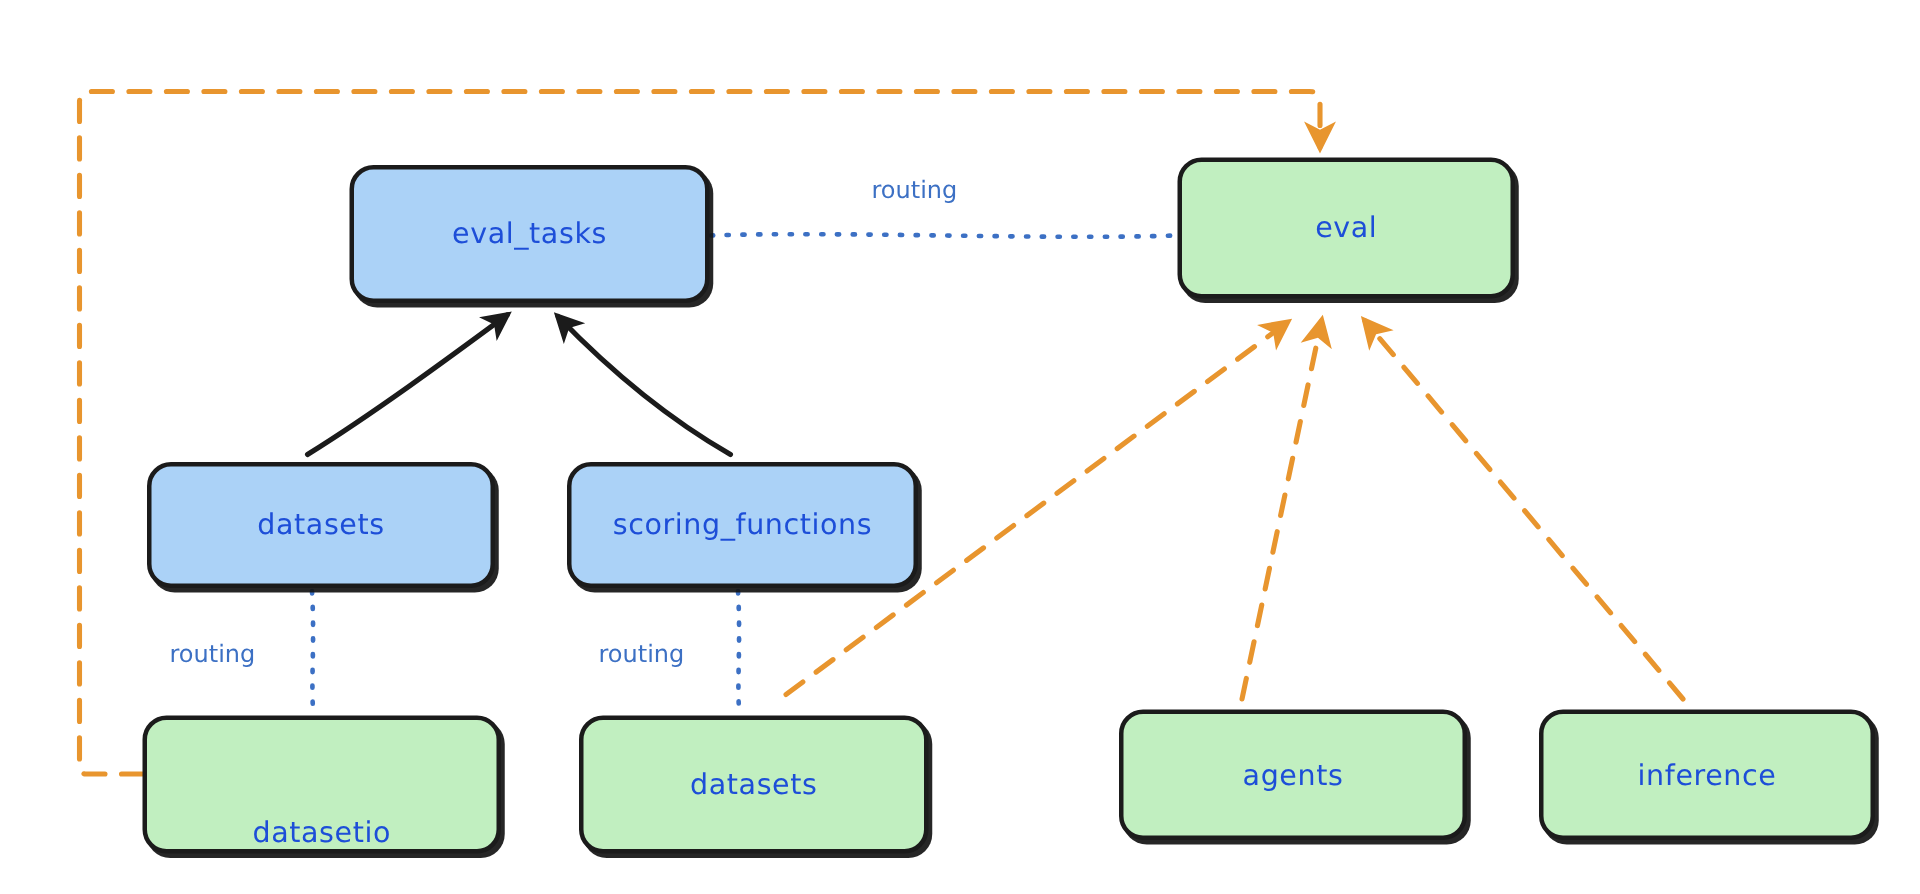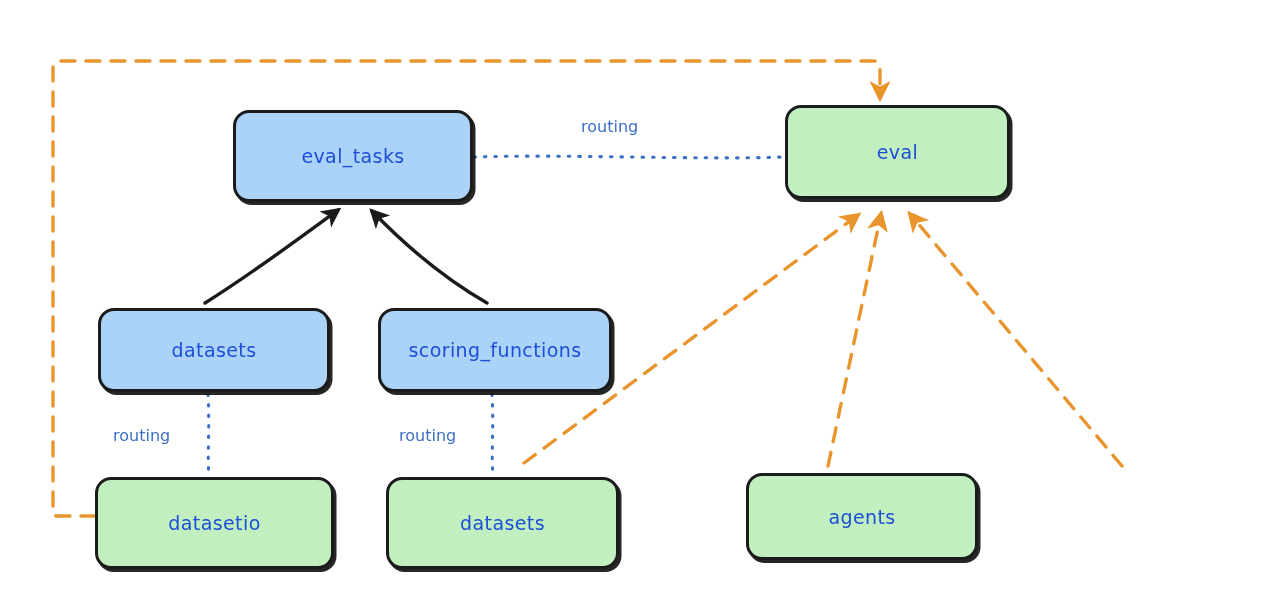--- a/index.html
+++ b/index.html
@@ -98,32 +98,35 @@
   </div>
 
   <div class="node blue" style="left:378px; top:308px; width:234px; height:84px;">
     <span class="node-label">scoring_functions</span>
   </div>
 
   <div class="node blue" style="left:98px; top:308px; width:232px; height:84px;">
     <span class="node-label">datasets</span>
   </div>
 
-  <div class="node green" style="left:95px; top:477px; width:239px; height:92px;">
+  <div class="node green" style="left:95px; top:477px; width:239px; height:92px;align-items:flex-end;">
     <span class="node-label">datasetio</span>
   </div>
 
   <div class="node green" style="left:386px; top:477px; width:233px; height:92px;">
     <span class="node-label">datasets</span>
   </div>
 
   <div class="node green" style="left:710px; top:473px; width:232px; height:87px;margin-left:36px;">
     <span class="node-label">agents</span>
   </div>
 
+  <div class="node green" style="left:1026px; top:473px; width:224px; height:87px;">
+    <span class="node-label">inference</span>
+  </div>
 
   <div class="edge-label" style="left:581px; top:117px;">routing</div>
 
   <div class="edge-label" style="left:113px; top:426px;">routing</div>
 
   <div class="edge-label" style="left:399px; top:426px;">routing</div>
 
 </div>
 
 </body></html>

